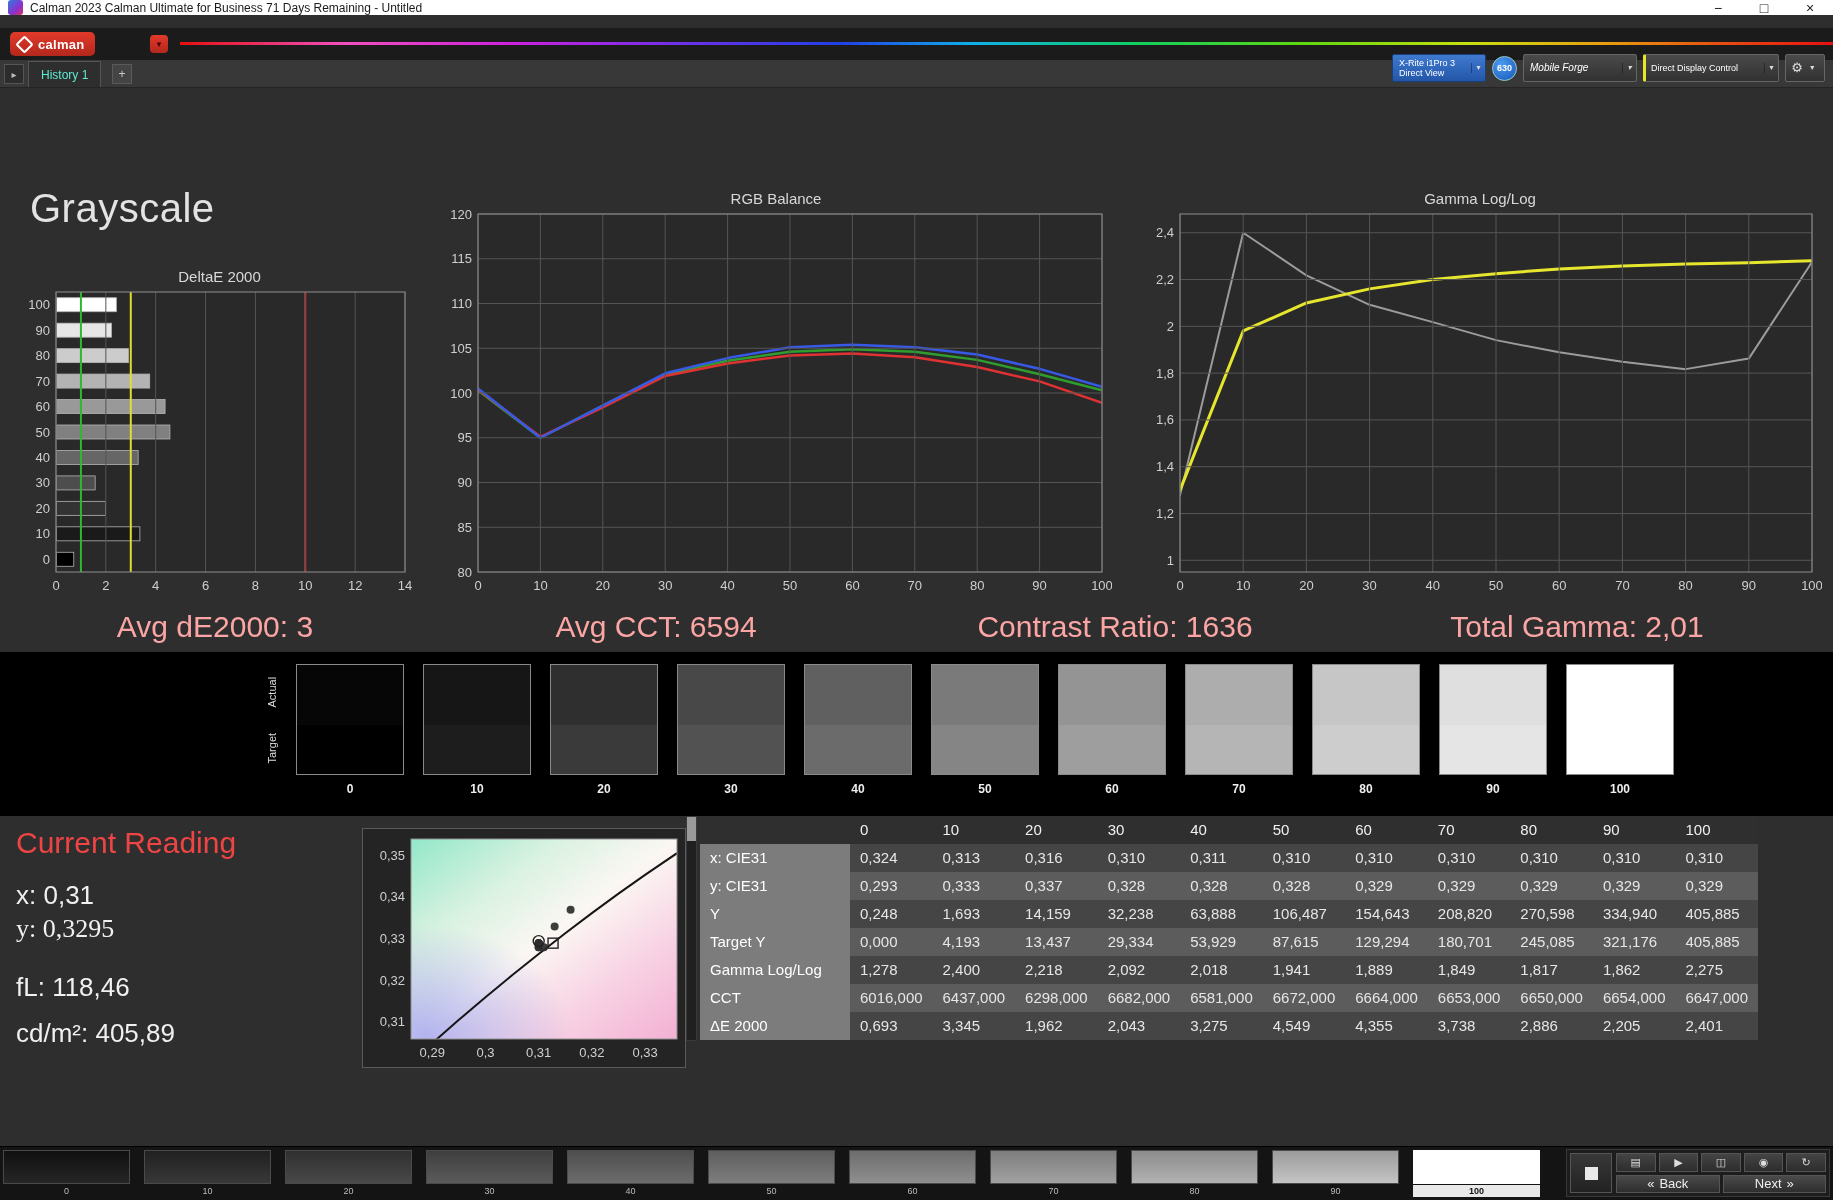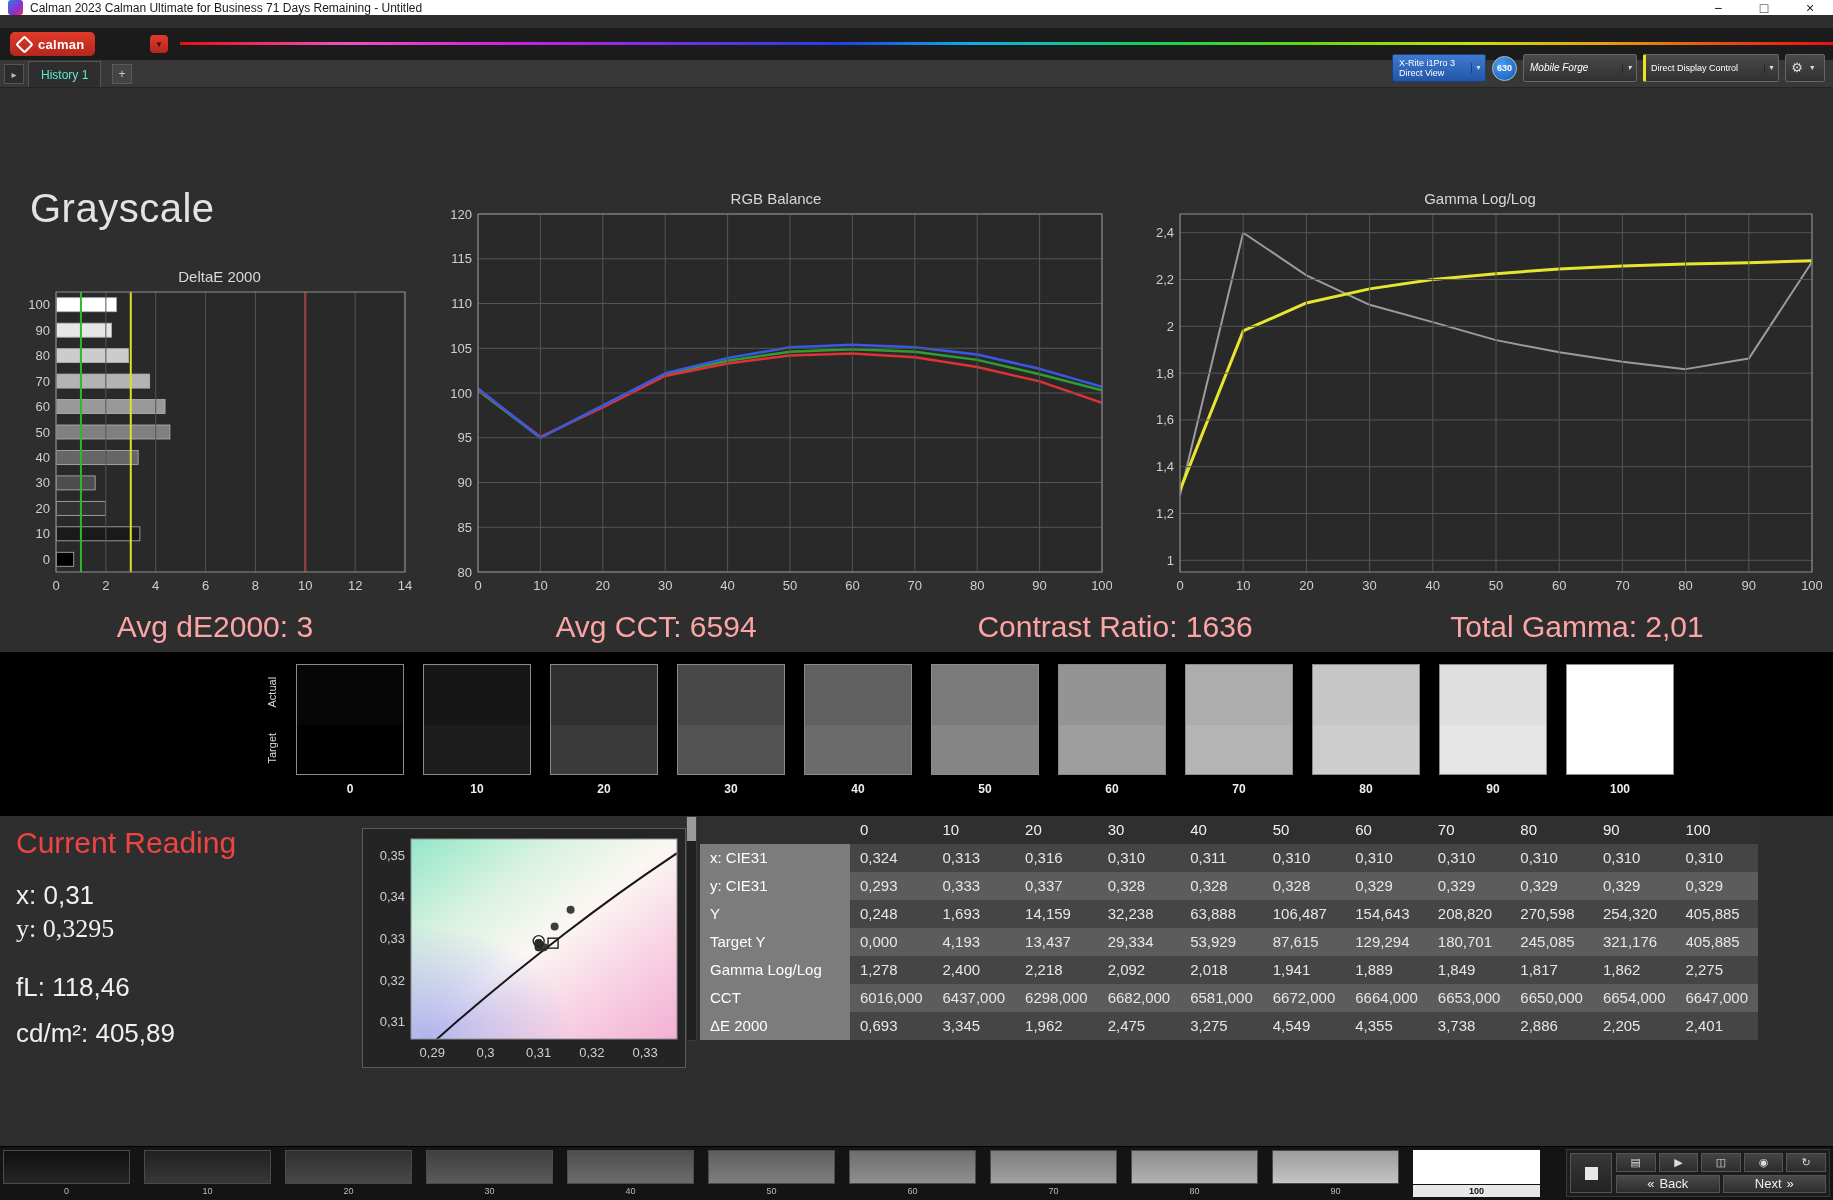--- a/index.html
+++ b/index.html
@@ -517,21 +517,21 @@
       <div class="rl">Y</div>
       <div class="td odd">0,248</div>
       <div class="td odd">1,693</div>
       <div class="td odd">14,159</div>
       <div class="td odd">32,238</div>
       <div class="td odd">63,888</div>
       <div class="td odd">106,487</div>
       <div class="td odd">154,643</div>
       <div class="td odd">208,820</div>
       <div class="td odd">270,598</div>
-      <div class="td odd">254,320</div>
+      <div class="td odd">334,940</div>
       <div class="td odd">405,885</div>
       <div class="rl">Target Y</div>
       <div class="td even">0,000</div>
       <div class="td even">4,193</div>
       <div class="td even">13,437</div>
       <div class="td even">29,334</div>
       <div class="td even">53,929</div>
       <div class="td even">87,615</div>
       <div class="td even">129,294</div>
       <div class="td even">180,701</div>
@@ -559,21 +559,21 @@
       <div class="td even">6672,000</div>
       <div class="td even">6664,000</div>
       <div class="td even">6653,000</div>
       <div class="td even">6650,000</div>
       <div class="td even">6654,000</div>
       <div class="td even">6647,000</div>
       <div class="rl">ΔE 2000</div>
       <div class="td odd">0,693</div>
       <div class="td odd">3,345</div>
       <div class="td odd">1,962</div>
-      <div class="td odd">2,475</div>
+      <div class="td odd">2,043</div>
       <div class="td odd">3,275</div>
       <div class="td odd">4,549</div>
       <div class="td odd">4,355</div>
       <div class="td odd">3,738</div>
       <div class="td odd">2,886</div>
       <div class="td odd">2,205</div>
       <div class="td odd">2,401</div>
     </div>
 
   <div class="bottombar">

